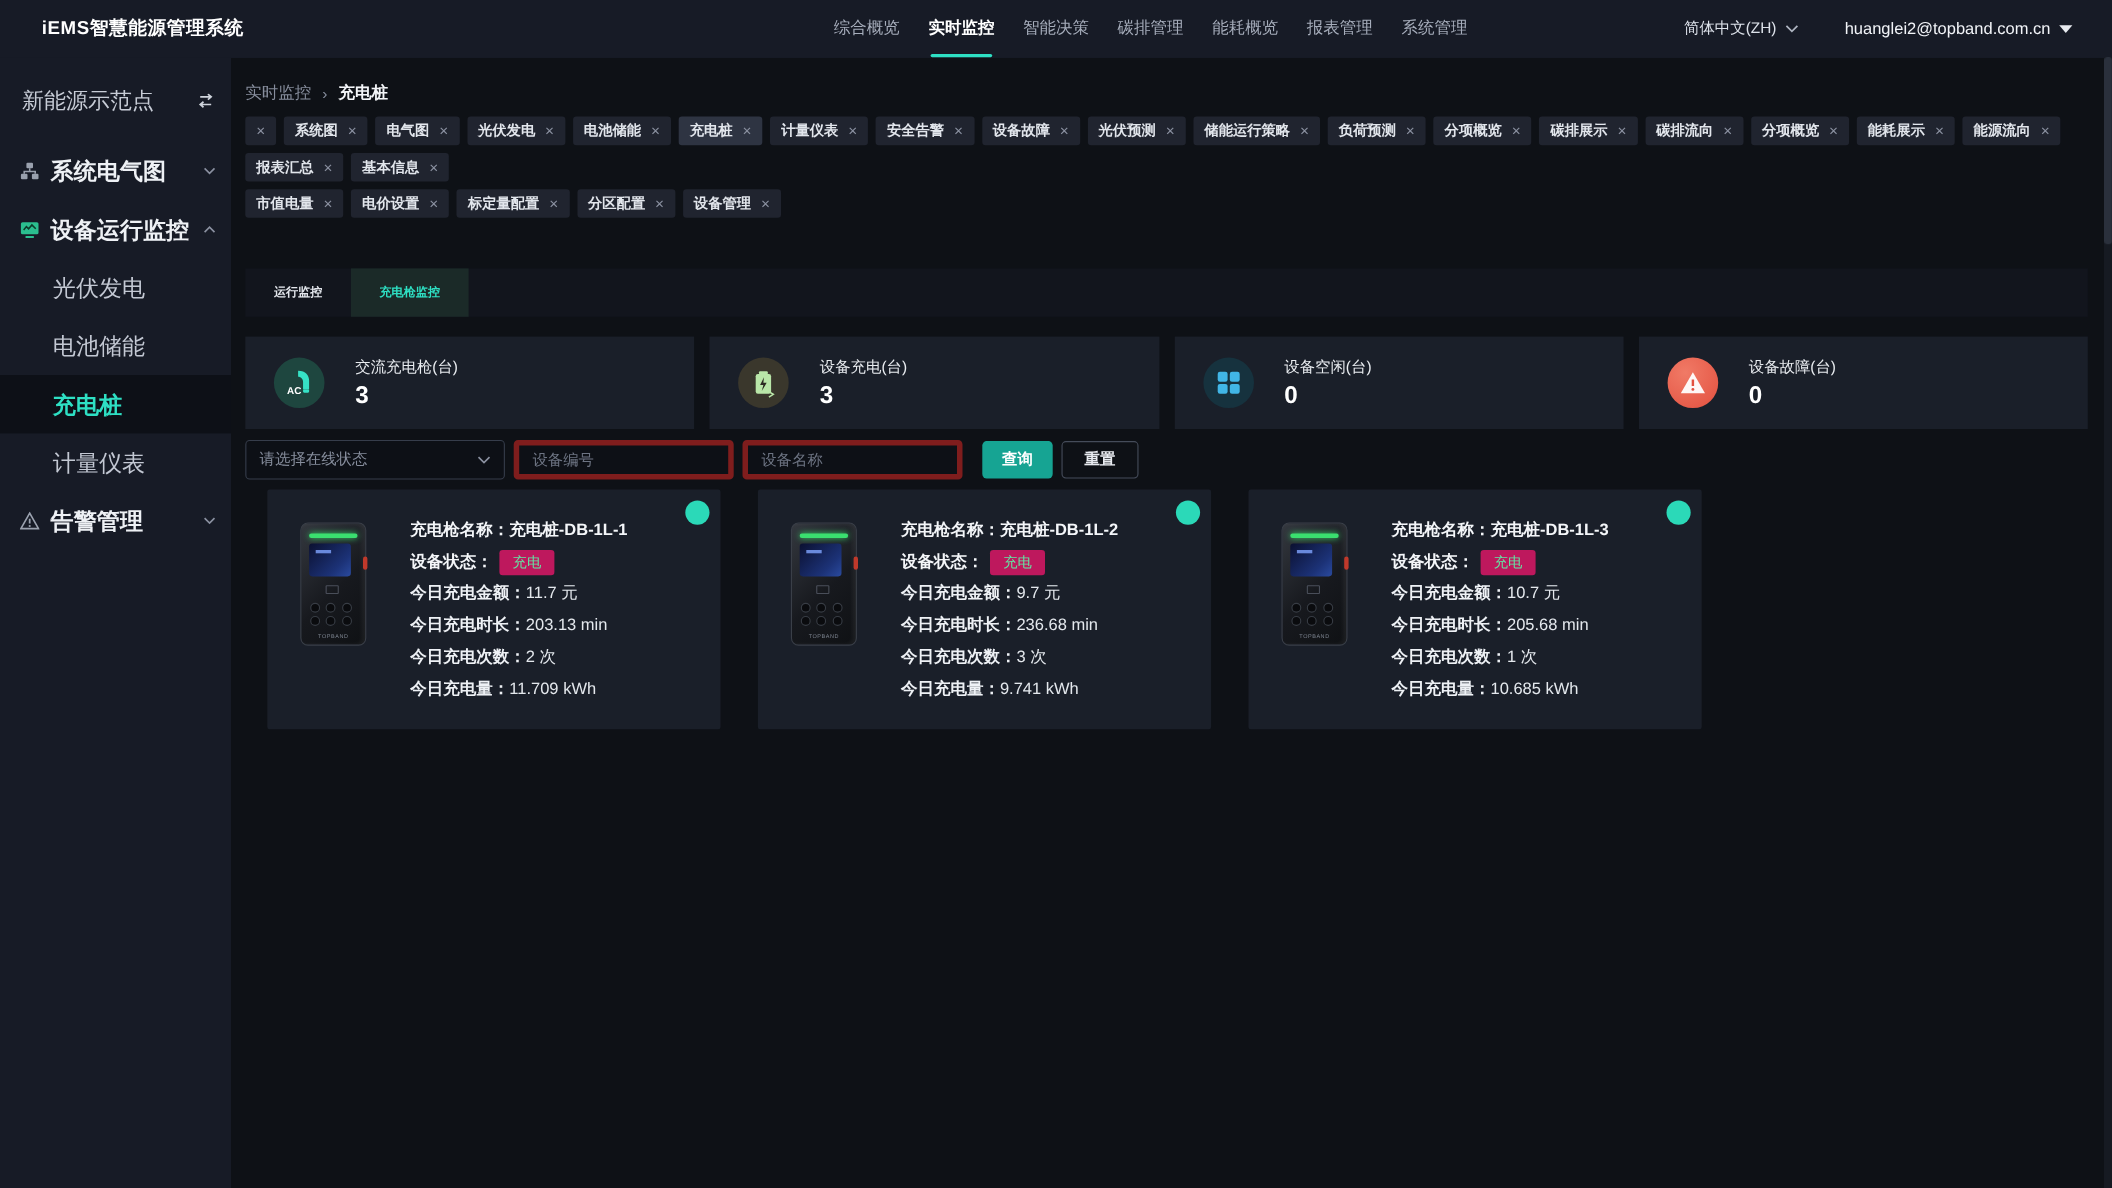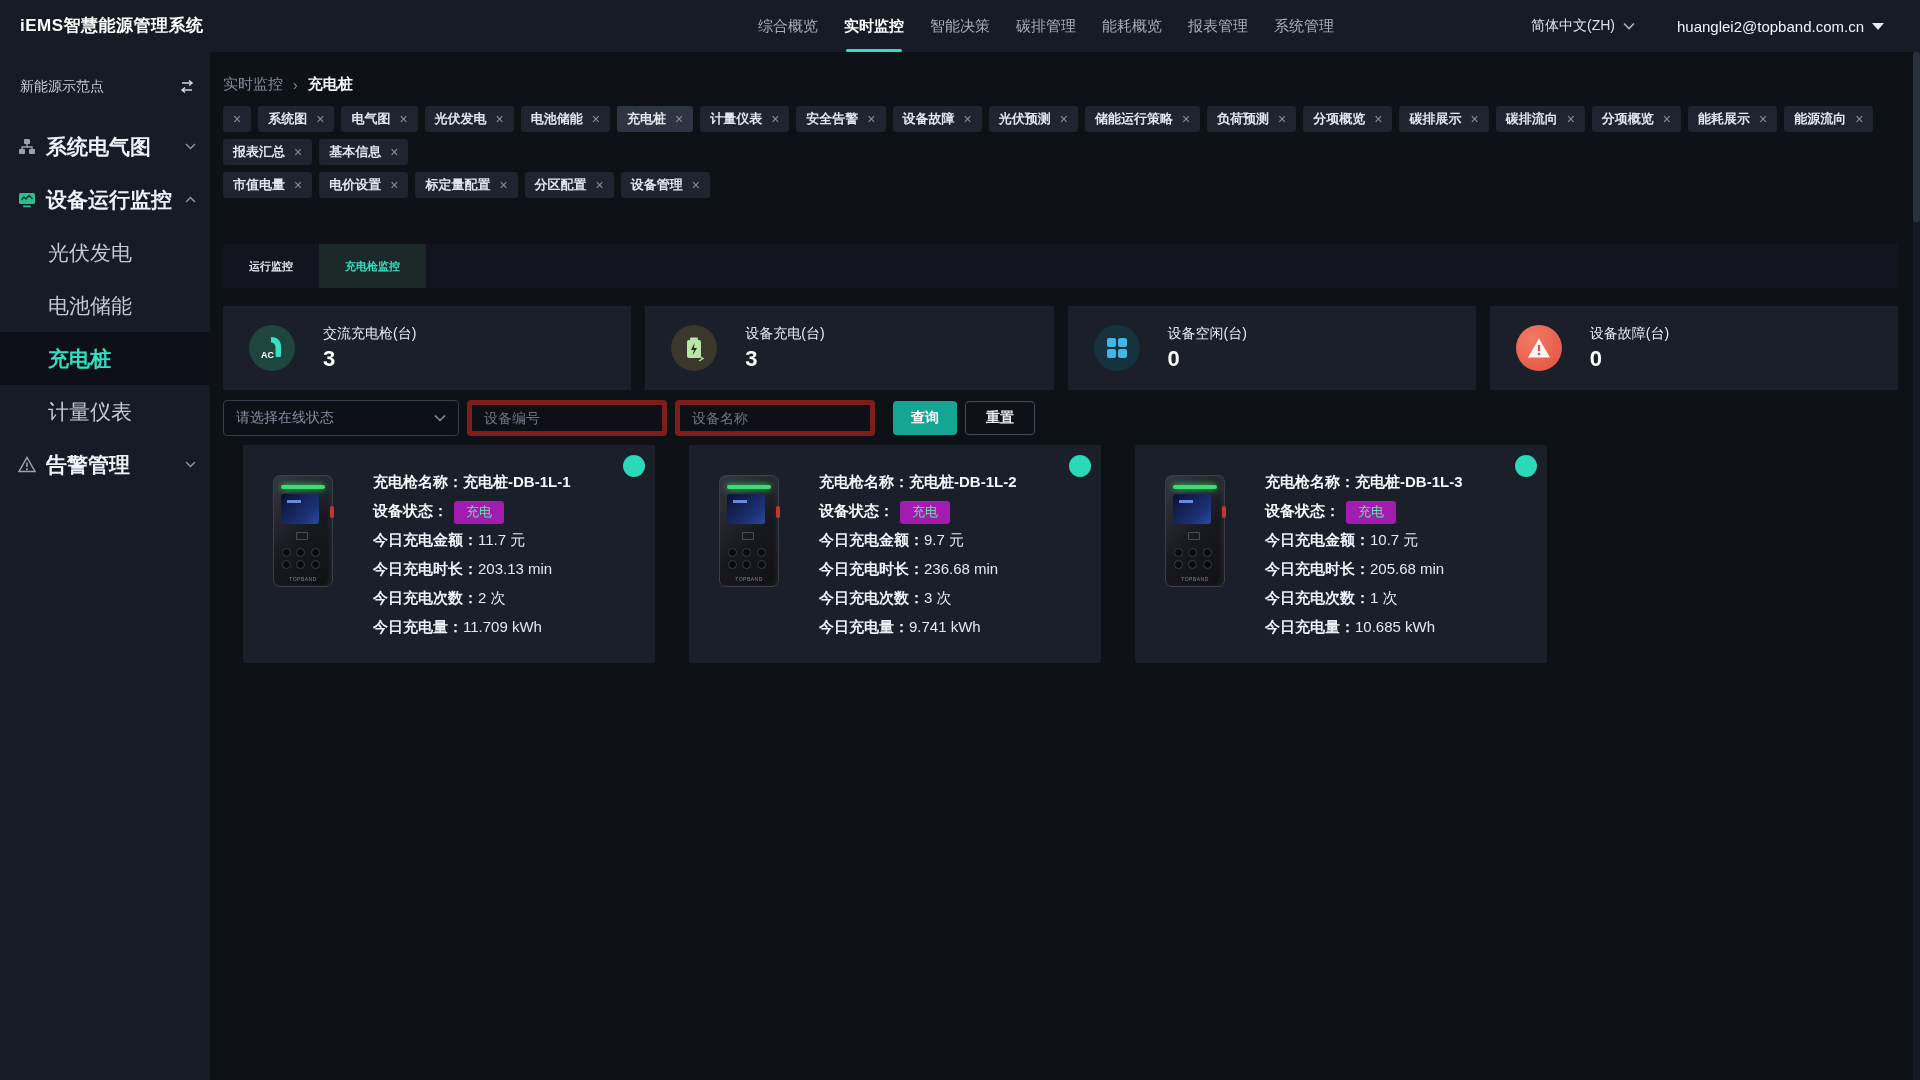--- a/index.html
+++ b/index.html
@@ -3,42 +3,42 @@
 <meta charset="utf-8">
 <style>
   * { margin:0; padding:0; box-sizing:border-box; }
   html,body { width:1920px; height:1080px; overflow:hidden;
     font-family:"Liberation Sans","DejaVu Sans",sans-serif;
     background:#0e1116; color:#e6eaee; }
 
   
   .navbar { position:fixed; top:0; left:0; width:1920px; height:52px;
     background:#171b26; z-index:30; }
-  .logo { position:absolute; left:20px; top:0; line-height:52px;
+  .logo { position:absolute; left:38px; top:0; line-height:52px;
     font-size:17px; font-weight:bold; color:#fff; letter-spacing:.5px; cursor:pointer; }
   .nav-menu { position:absolute; left:758px; top:0; height:52px; display:flex; gap:26px; }
   .nav-item { position:relative; height:52px; line-height:52px; font-size:15px;
     color:#a6adbb; cursor:pointer; white-space:nowrap; }
   .nav-item.active { color:#ffffff; font-weight:bold; }
   .nav-item.active::after { content:""; position:absolute; left:2px; right:2px;
     bottom:0; height:3px; background:#2ee0c4; border-radius:2px; }
   .nav-right { position:absolute; right:36px; top:0; height:52px; display:flex;
     align-items:center; gap:42px; }
   .lang, .user { display:flex; align-items:center; gap:8px; cursor:pointer; }
   .lang span { font-size:14px; color:#dde2ea; }
   .user span.mail { font-size:15px; color:#f2f4f8; }
   .caret-down { width:0; height:0; border-left:6px solid transparent;
     border-right:6px solid transparent; border-top:7px solid #e8ebf0; }
 
   
   .sidebar { position:fixed; top:52px; left:0; width:210px; height:1028px;
     background:#171b26; z-index:20; }
   .site-row { display:flex; align-items:center; justify-content:space-between;
     padding:26px 14px 16px 20px; }
-  .site-row .site-name { font-size:14px; color:#c7ccd6; cursor:pointer; }
+  .site-row .site-name { font-size:20px; color:#c7ccd6; cursor:pointer; }
   .side-nav { margin-top:8px; }
   .s-item { position:relative; height:53px; display:flex; align-items:center;
     padding-left:18px; padding-right:14px; cursor:pointer; }
   .s-item[data-type="child"] { padding-left:48px; }
   .s-icon { width:18px; height:18px; margin-right:10px; display:flex;
     align-items:center; justify-content:center; }
   .s-icon svg { display:none; }
   .s-icon[data-icon="sitemap-icon"] .i-sitemap { display:block; }
   .s-icon[data-icon="monitor-icon"] .i-monitor { display:block; }
   .s-icon[data-icon="alert-triangle-icon"] .i-alert { display:block; }
@@ -106,21 +106,21 @@
   .device-row { margin-top:9px; display:flex; gap:14px; }
   .device-card { position:relative; width:412px; height:218px; background:#1a1f29;
     border-radius:2px; padding:20px 24px 0 30px; display:flex;margin-left:20px; }
   .online-dot { position:absolute; top:10px; right:10px; width:22px; height:22px;
     border-radius:50%; background:#2bd9b8; }
   .dev-info { margin-left:40px; padding-top:2px; }
   .dev-line { line-height:29px; font-size:15px; white-space:nowrap; }
   .dev-name-label, .dev-name { font-weight:bold; color:#f4f6f9; }
   .dev-field-label { font-weight:bold; color:#eef1f5; }
   .dev-field-value { color:#e4e8ed; }
-  .status-badge { display:inline-block; padding:3px 12px; background:#a21caf;
+  .status-badge { display:inline-block; padding:3px 12px; background:#be185d;
     color:#63e6a4; font-size:13px; border-radius:3px; margin-left:6px; line-height:1.3; }
 
   
   .charger { position:relative; width:60px; height:112px; margin-top:10px; flex:0 0 60px;
     background:linear-gradient(135deg,#34383f 0%,#17191e 55%,#0f1114 100%);
     border:1px solid #3a3f48; border-radius:7px;
     box-shadow:inset -3px 0 4px rgba(255,255,255,.06); }
   .charger .led { position:absolute; top:9px; left:7px; right:7px; height:4px;
     background:#3adf6f; border-radius:2px; box-shadow:0 0 6px #3adf6f; }
   .charger .screen { position:absolute; top:18px; left:7px; width:38px; height:30px;

